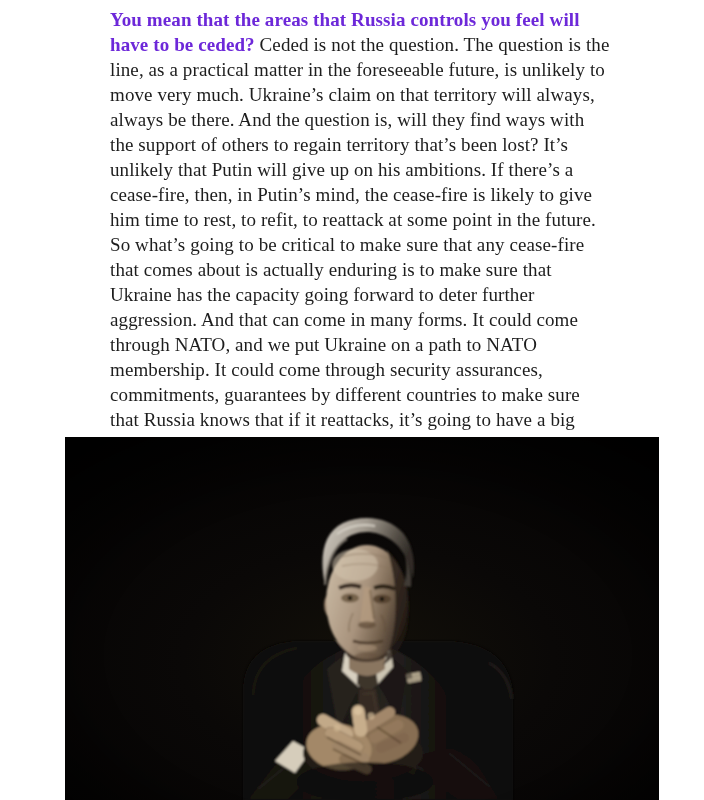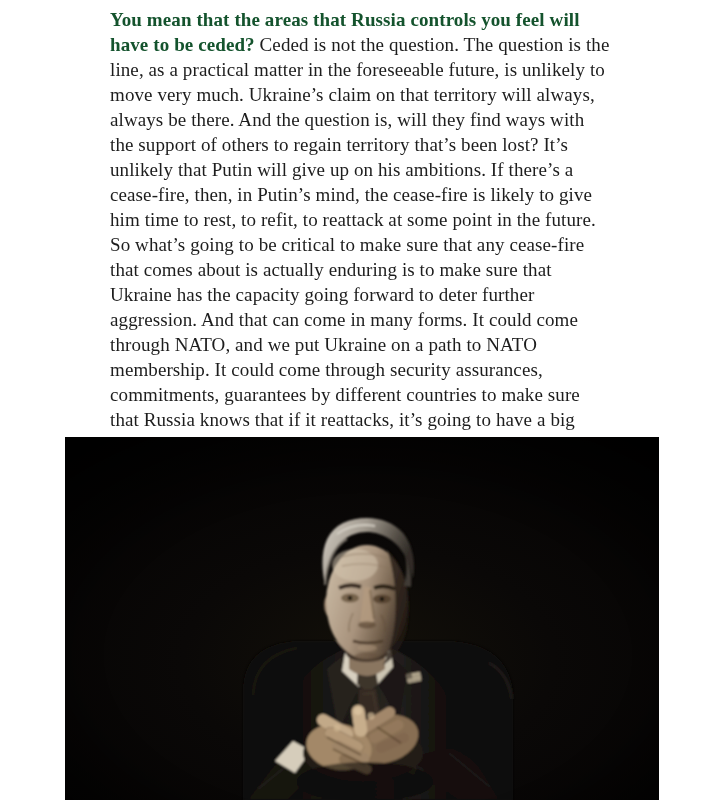--- a/index.html
+++ b/index.html
@@ -21,21 +21,21 @@
     margin: 0;
     padding-top: 7px;
     font-size: 19px;
     line-height: 25px;
     color: #1d1d1d;
     letter-spacing: 0.1px;
     text-align: left;
   }
   .interview-paragraph .q {
     font-weight: 700;
-    color: #14532d;
+    color: #6d28d9;
   }
   .photo-figure {
     position: absolute;
     left: 65px;
     top: 437px;
     width: 594px;
     height: 363px;
     margin: 0;
     background: #050404;
   }

